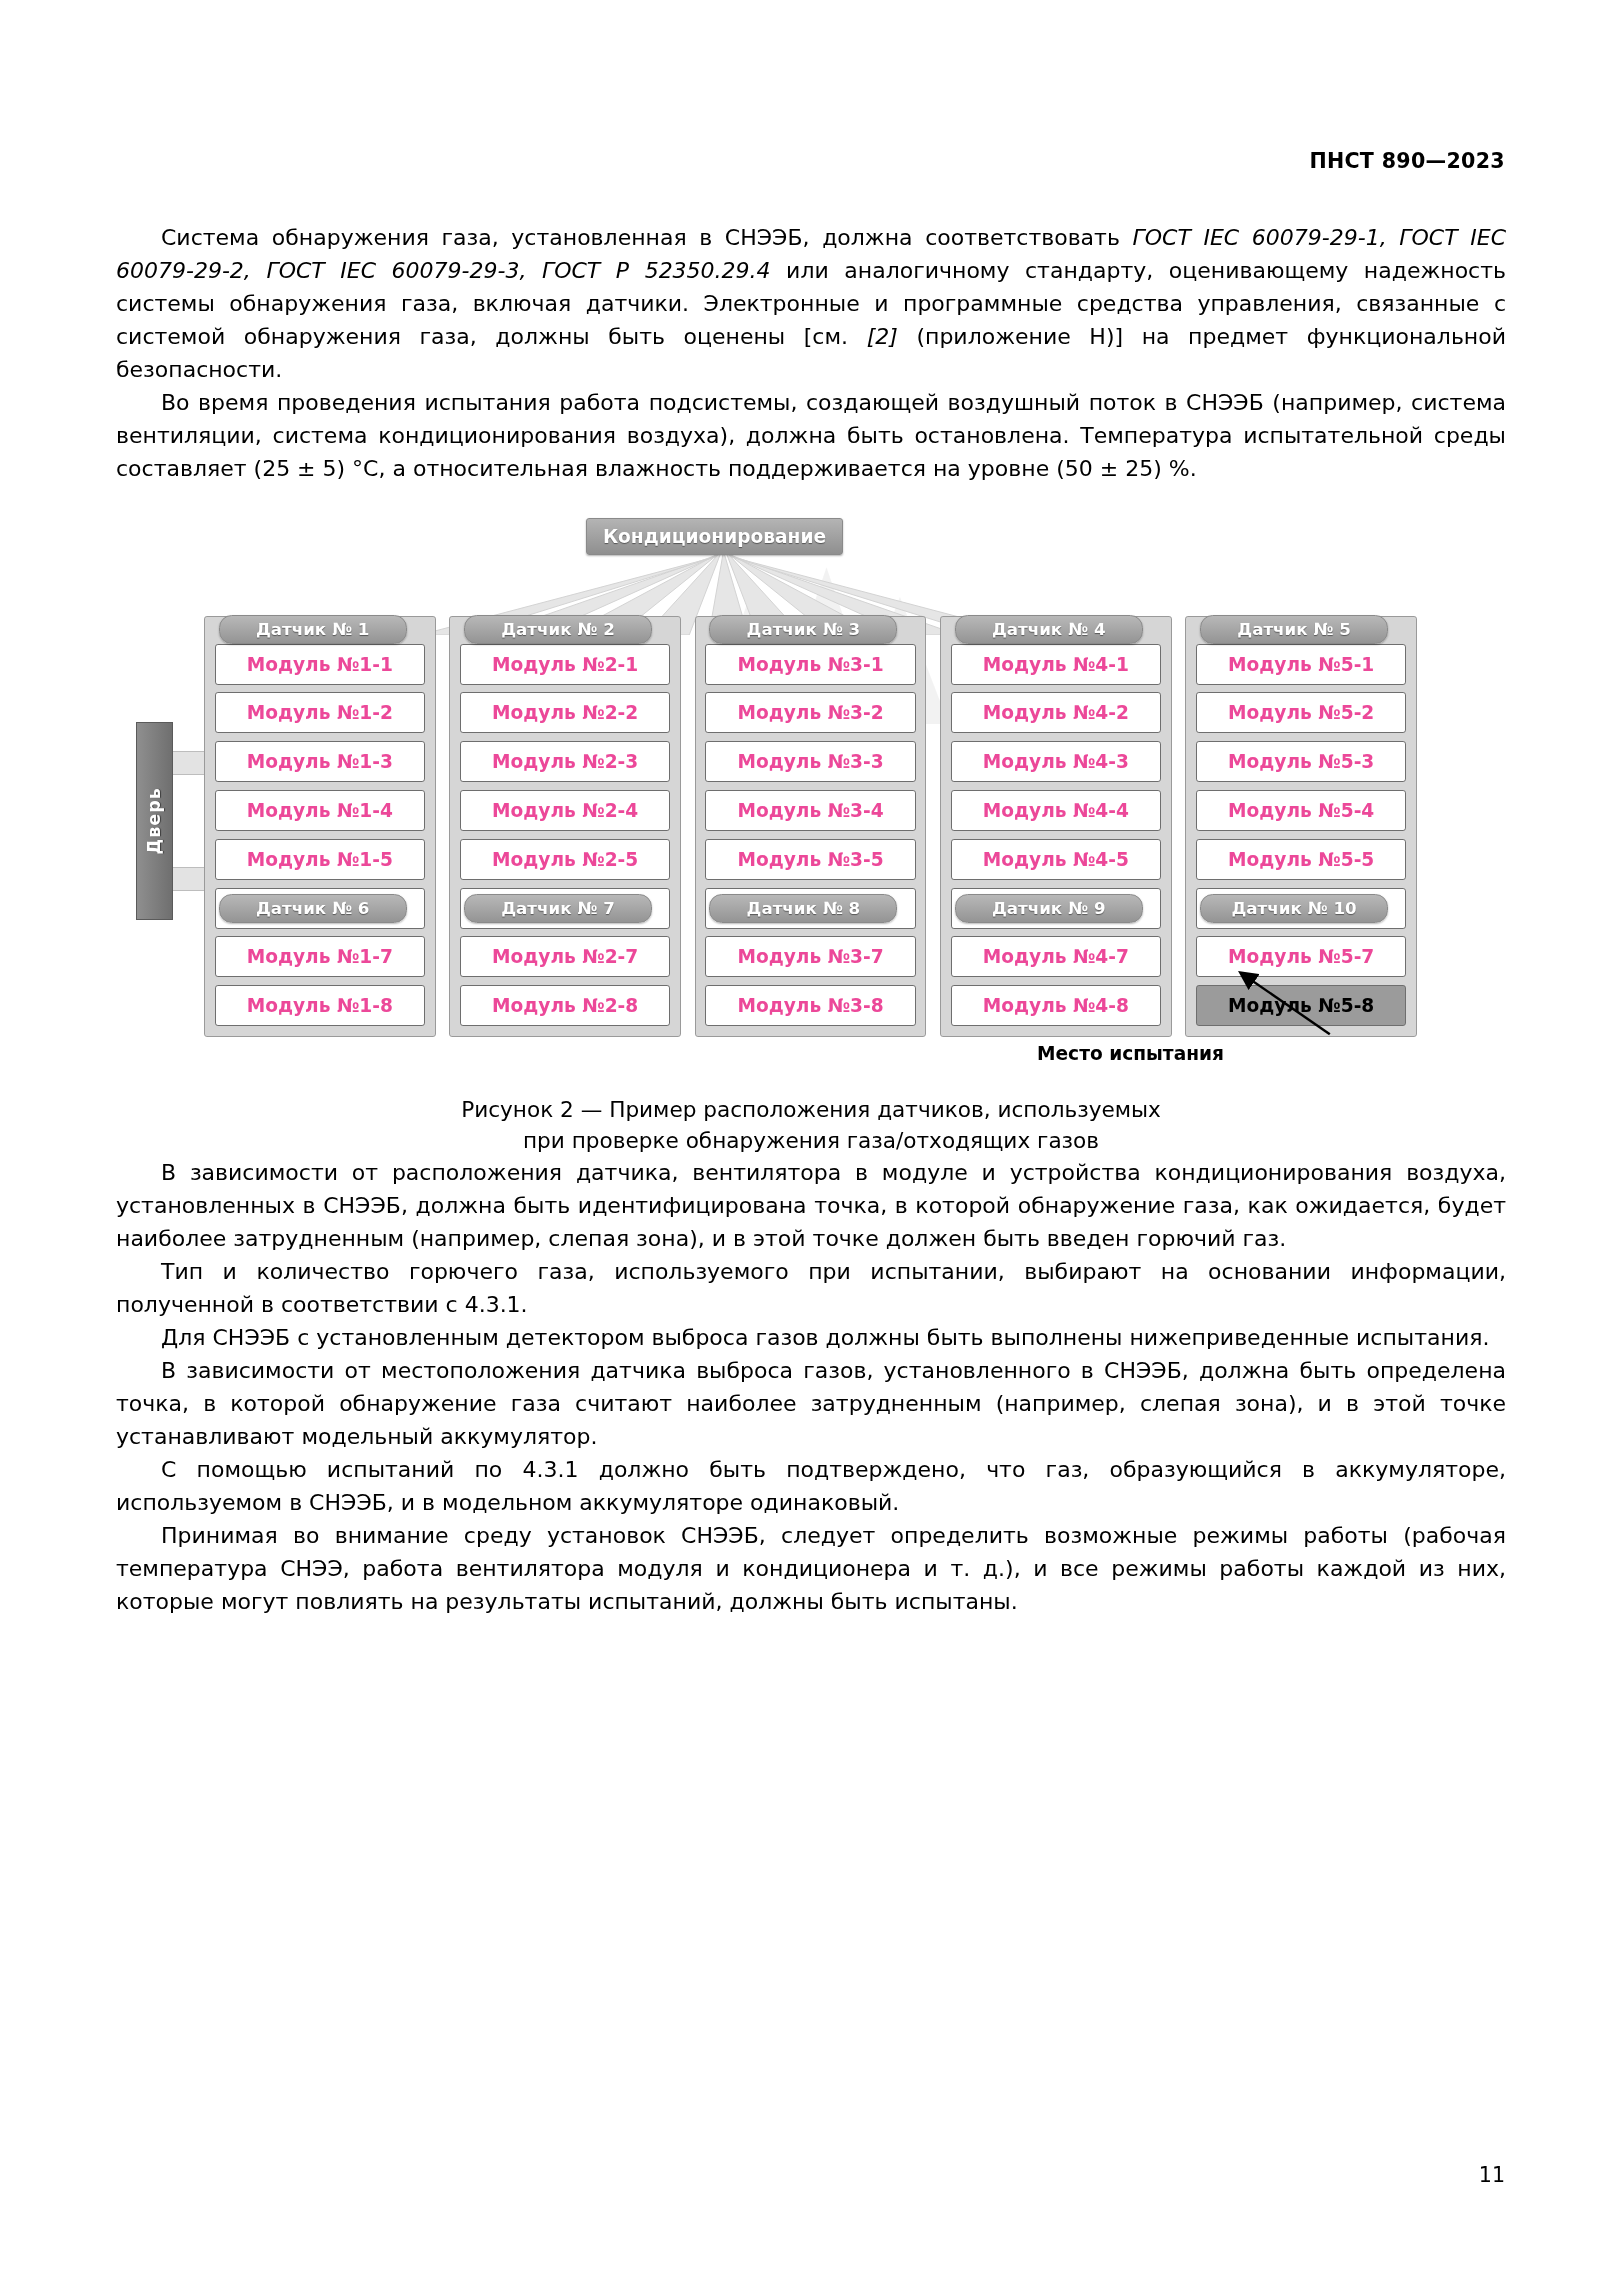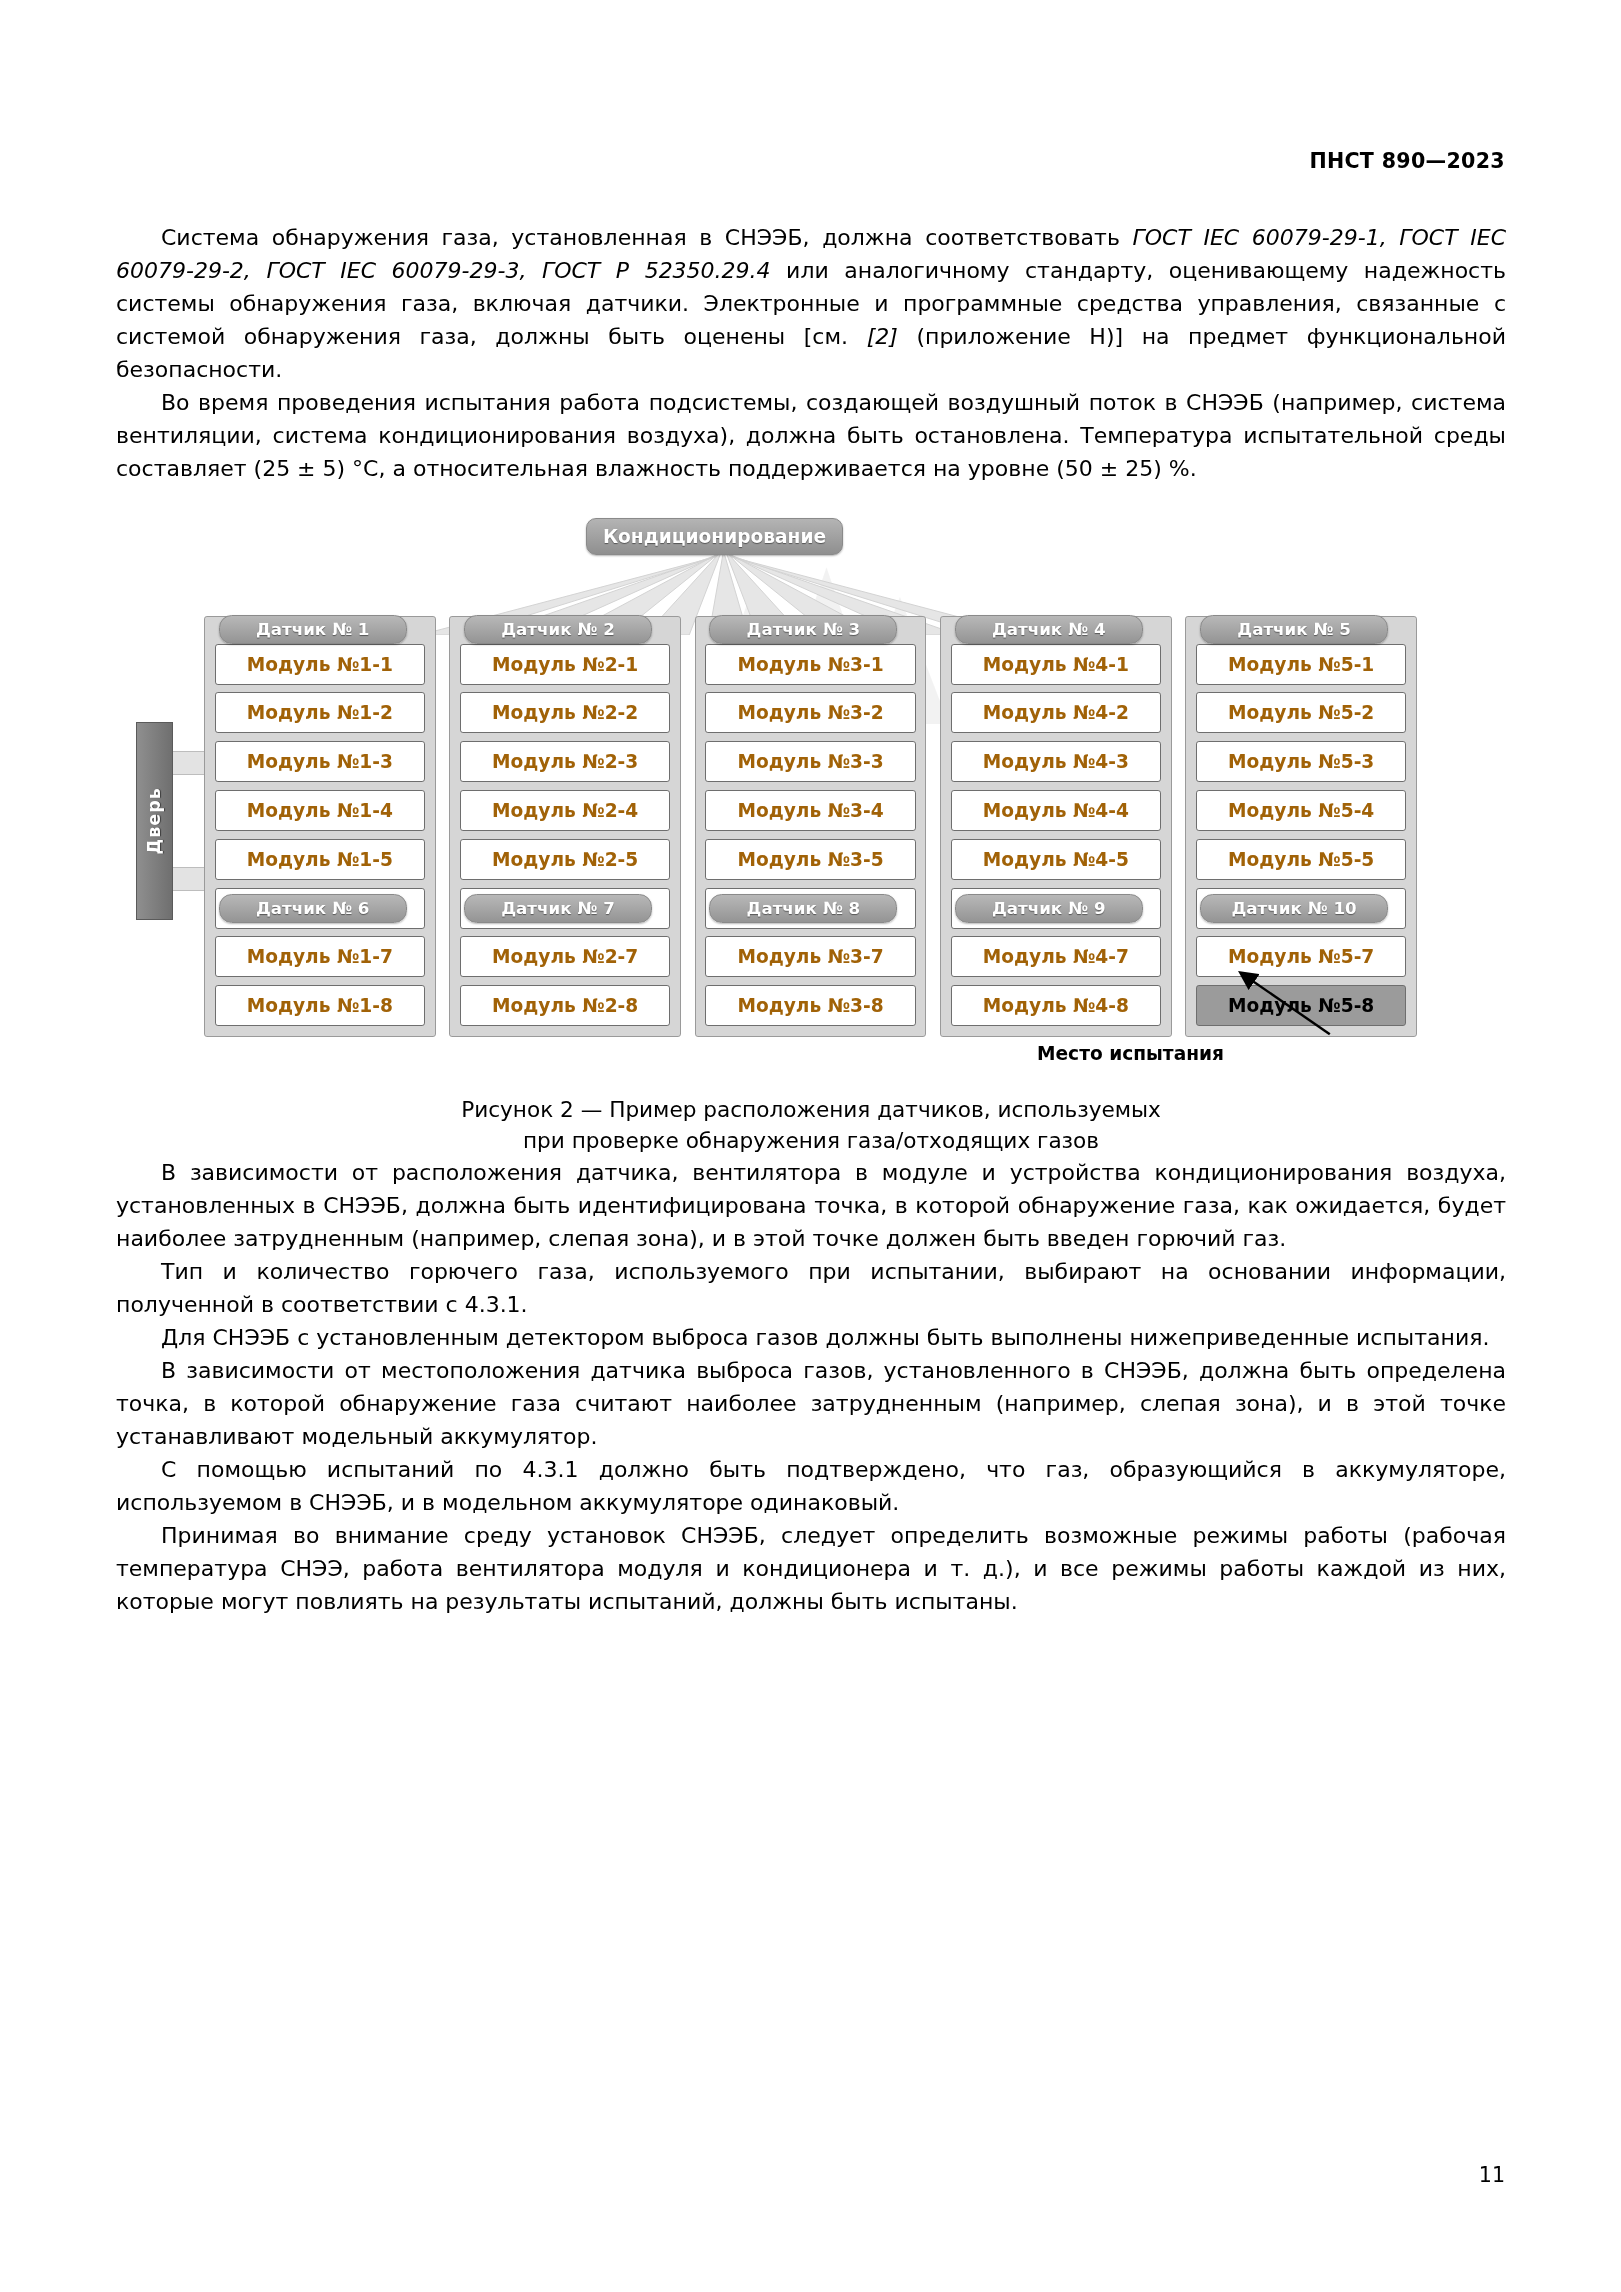--- a/index.html
+++ b/index.html
@@ -59,21 +59,21 @@
     height: 245px;
     opacity: 0.22;
     pointer-events: none;
   }
   .cond-box {
     position: absolute;
     left: 470px;
     top: 0px;
     width: 255px;
     height: 35px;
-    border-radius: 10px;
+    border-radius: 3px;
     border: 1px solid #8a8a8a;
     background: linear-gradient(#b4b4b4, #8f8f8f);
     color: #ffffff;
     font-size: 18.6px;
     font-weight: bold;
     display: flex;
     align-items: center;
     justify-content: center;
     text-shadow: 0 1px 1px rgba(0,0,0,.45);
     box-shadow: 0 1px 2px rgba(0,0,0,.3);
@@ -113,21 +113,21 @@
   .module {
     height: 39px;
     background: #ffffff;
     border: 1px solid #6e6e6e;
     border-radius: 2.9px;
     display: flex;
     align-items: center;
     justify-content: center;
     font-size: 18.6px;
     font-weight: bold;
-    color: #a16207;
+    color: #ec4899;
   }
   .module.highlight {
     background: #9b9b9b;
     color: #000;
   }
   .sensor {
     position: absolute;
     left: 13.7px;
     width: 186px;
     height: 26.5px;

